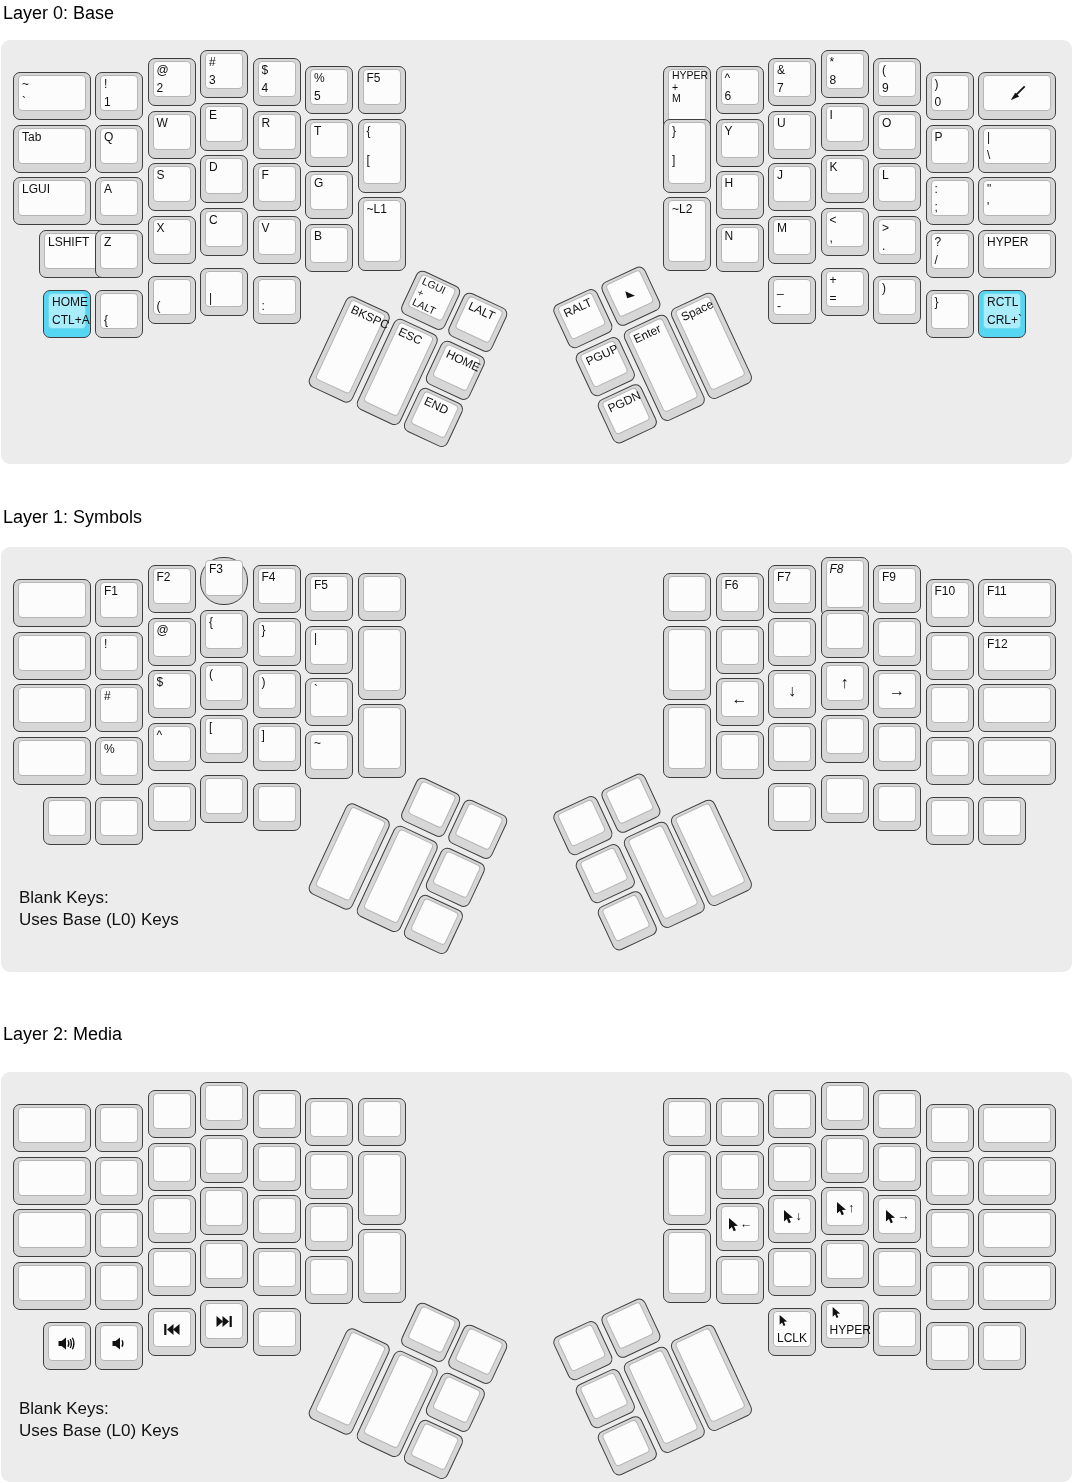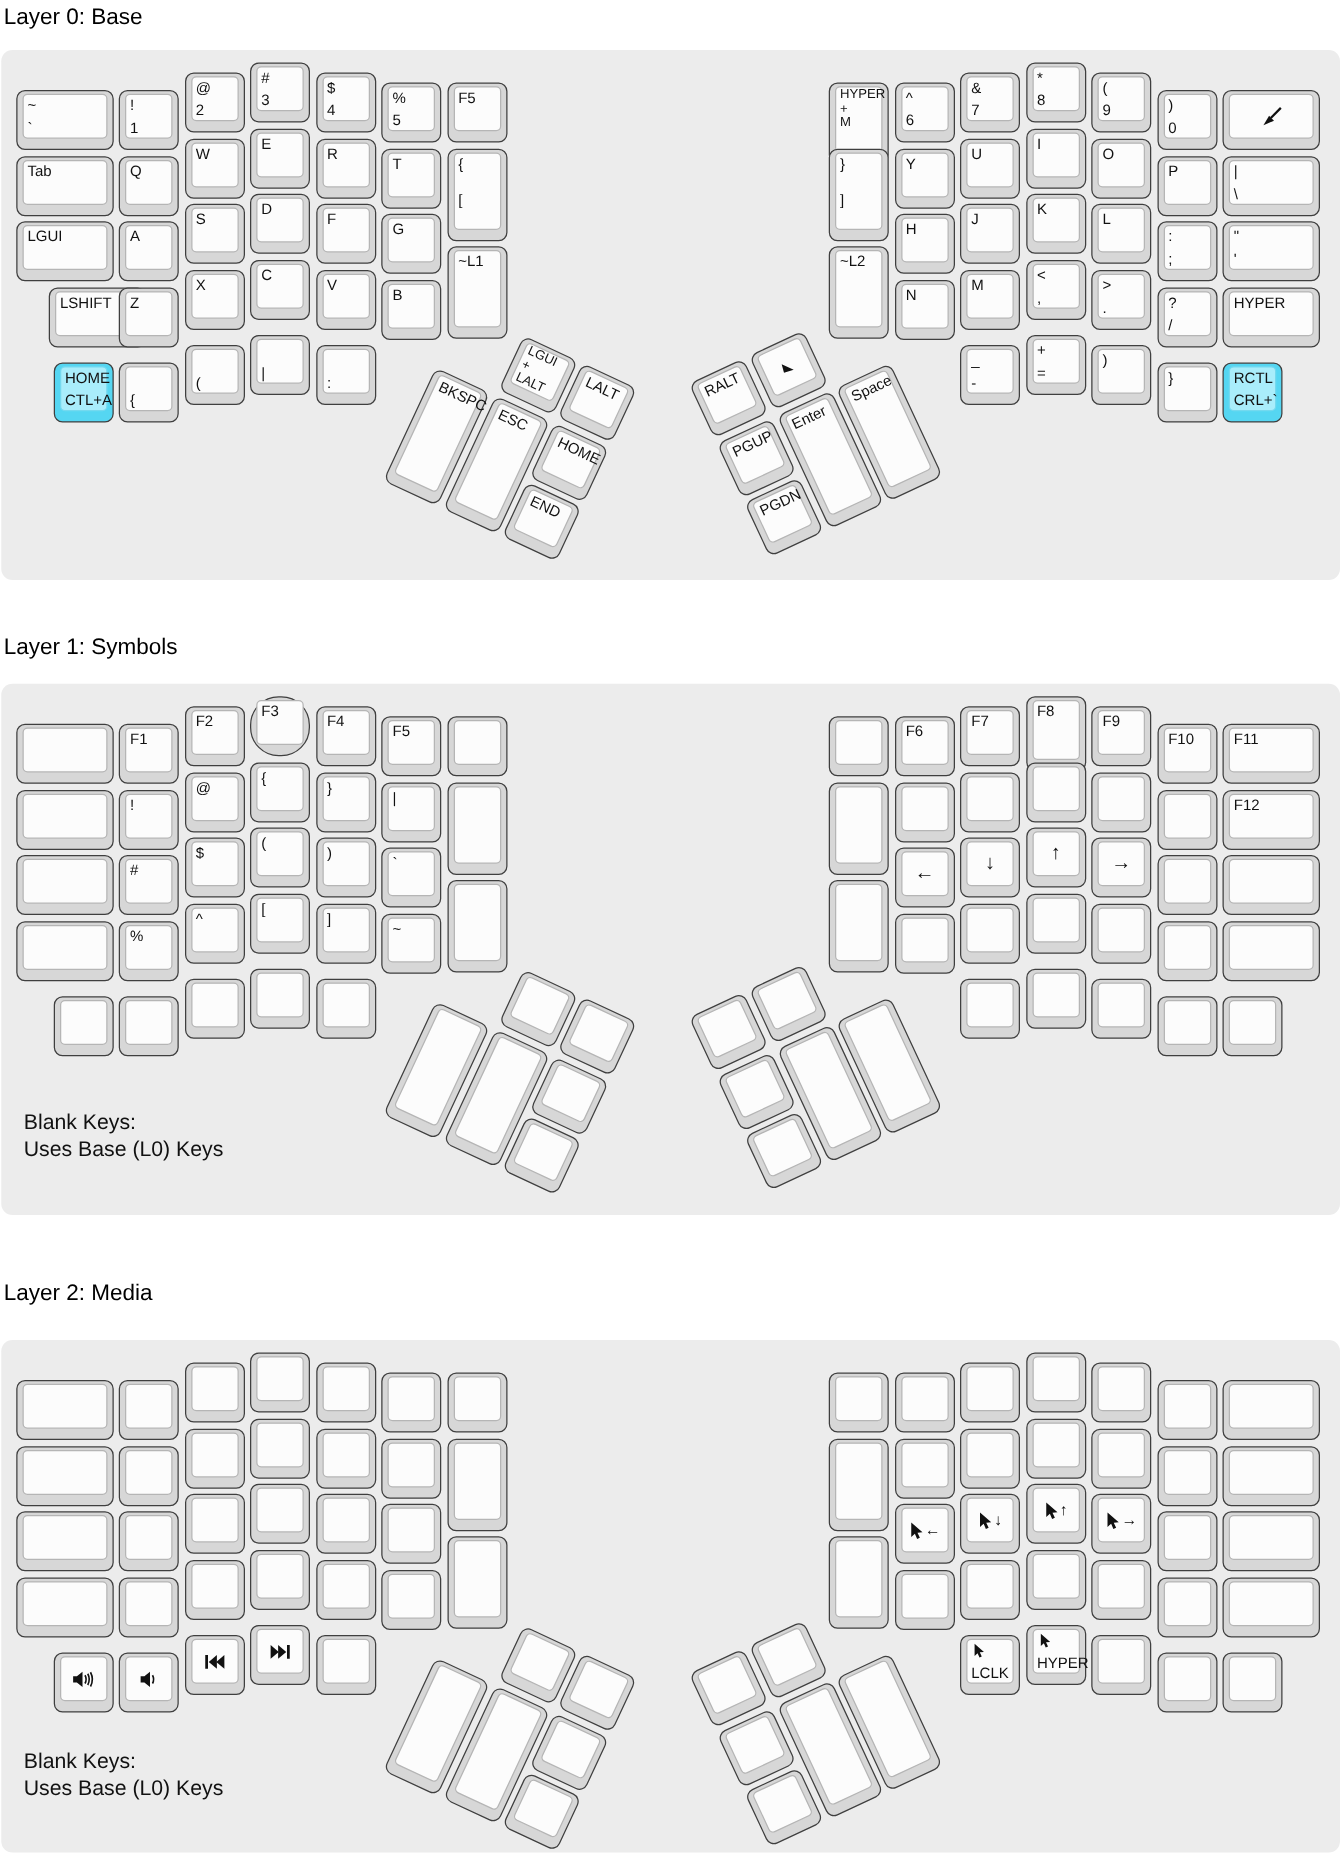--- a/index.html
+++ b/index.html
@@ -605,21 +605,21 @@
         <div class="key" style="left: 714.5px; top: 26px; width: 48px; height: 48px;">
           <div class="face">
             <span class="t">F6</span>
           </div>
         </div>
         <div class="key" style="left: 767px; top: 18px; width: 48px; height: 48px; padding-left: 44px;">
           <div class="face">
             <span class="t">F7</span>
           </div>
         </div>
-        <div class="key" style="left: 819.5px; top: 10px; width: 48px; height: 60px;">
+        <div class="key" style="left: 819.5px; top: 10px; width: 48px; height: 60px; font-style: italic;">
           <div class="face">
             <span class="t">F8</span>
           </div>
         </div>
         <div class="key" style="left: 872px; top: 18px; width: 48px; height: 48px;">
           <div class="face">
             <span class="t">F9</span>
           </div>
         </div>
         <div class="key" style="left: 924.5px; top: 32px; width: 48px; height: 48px;">

